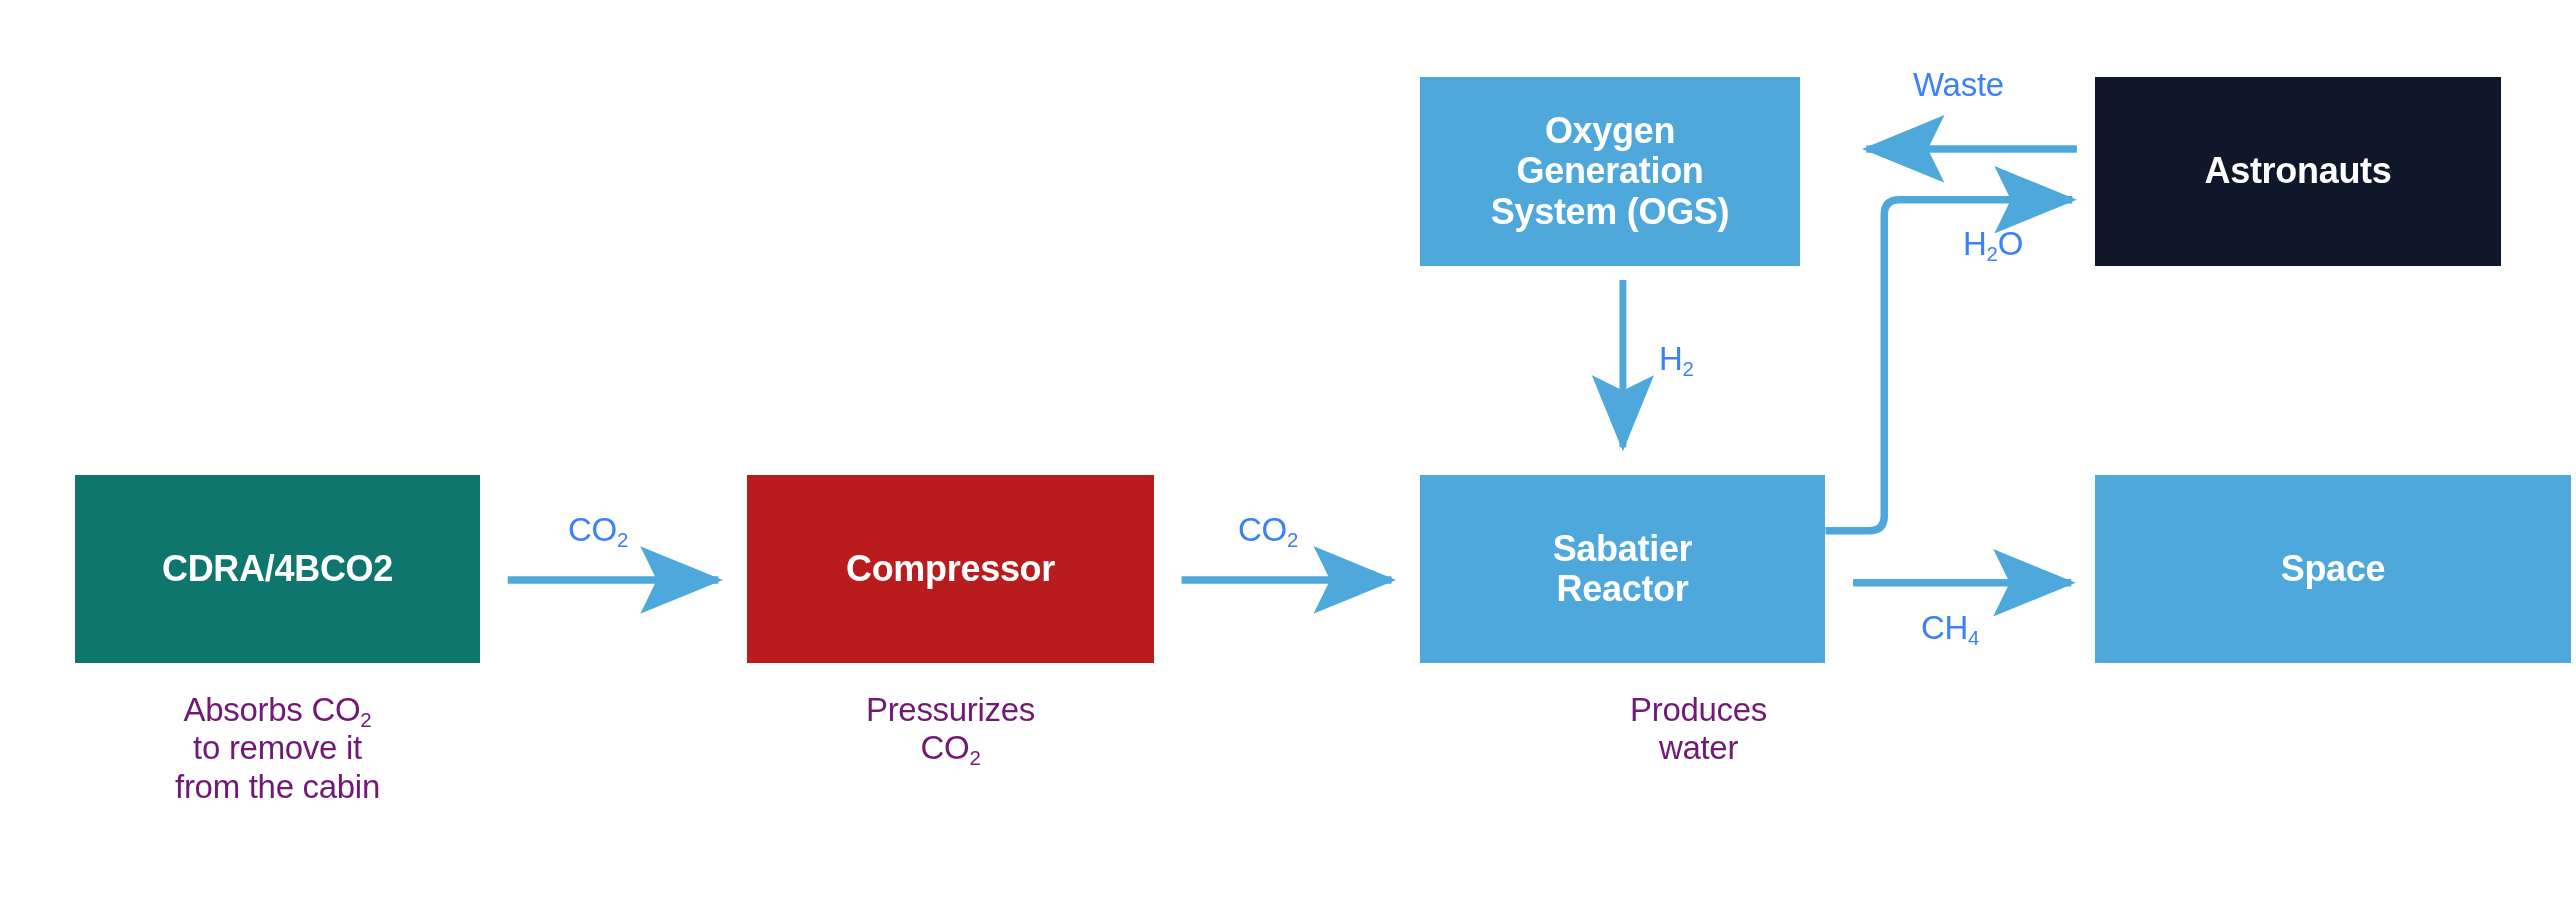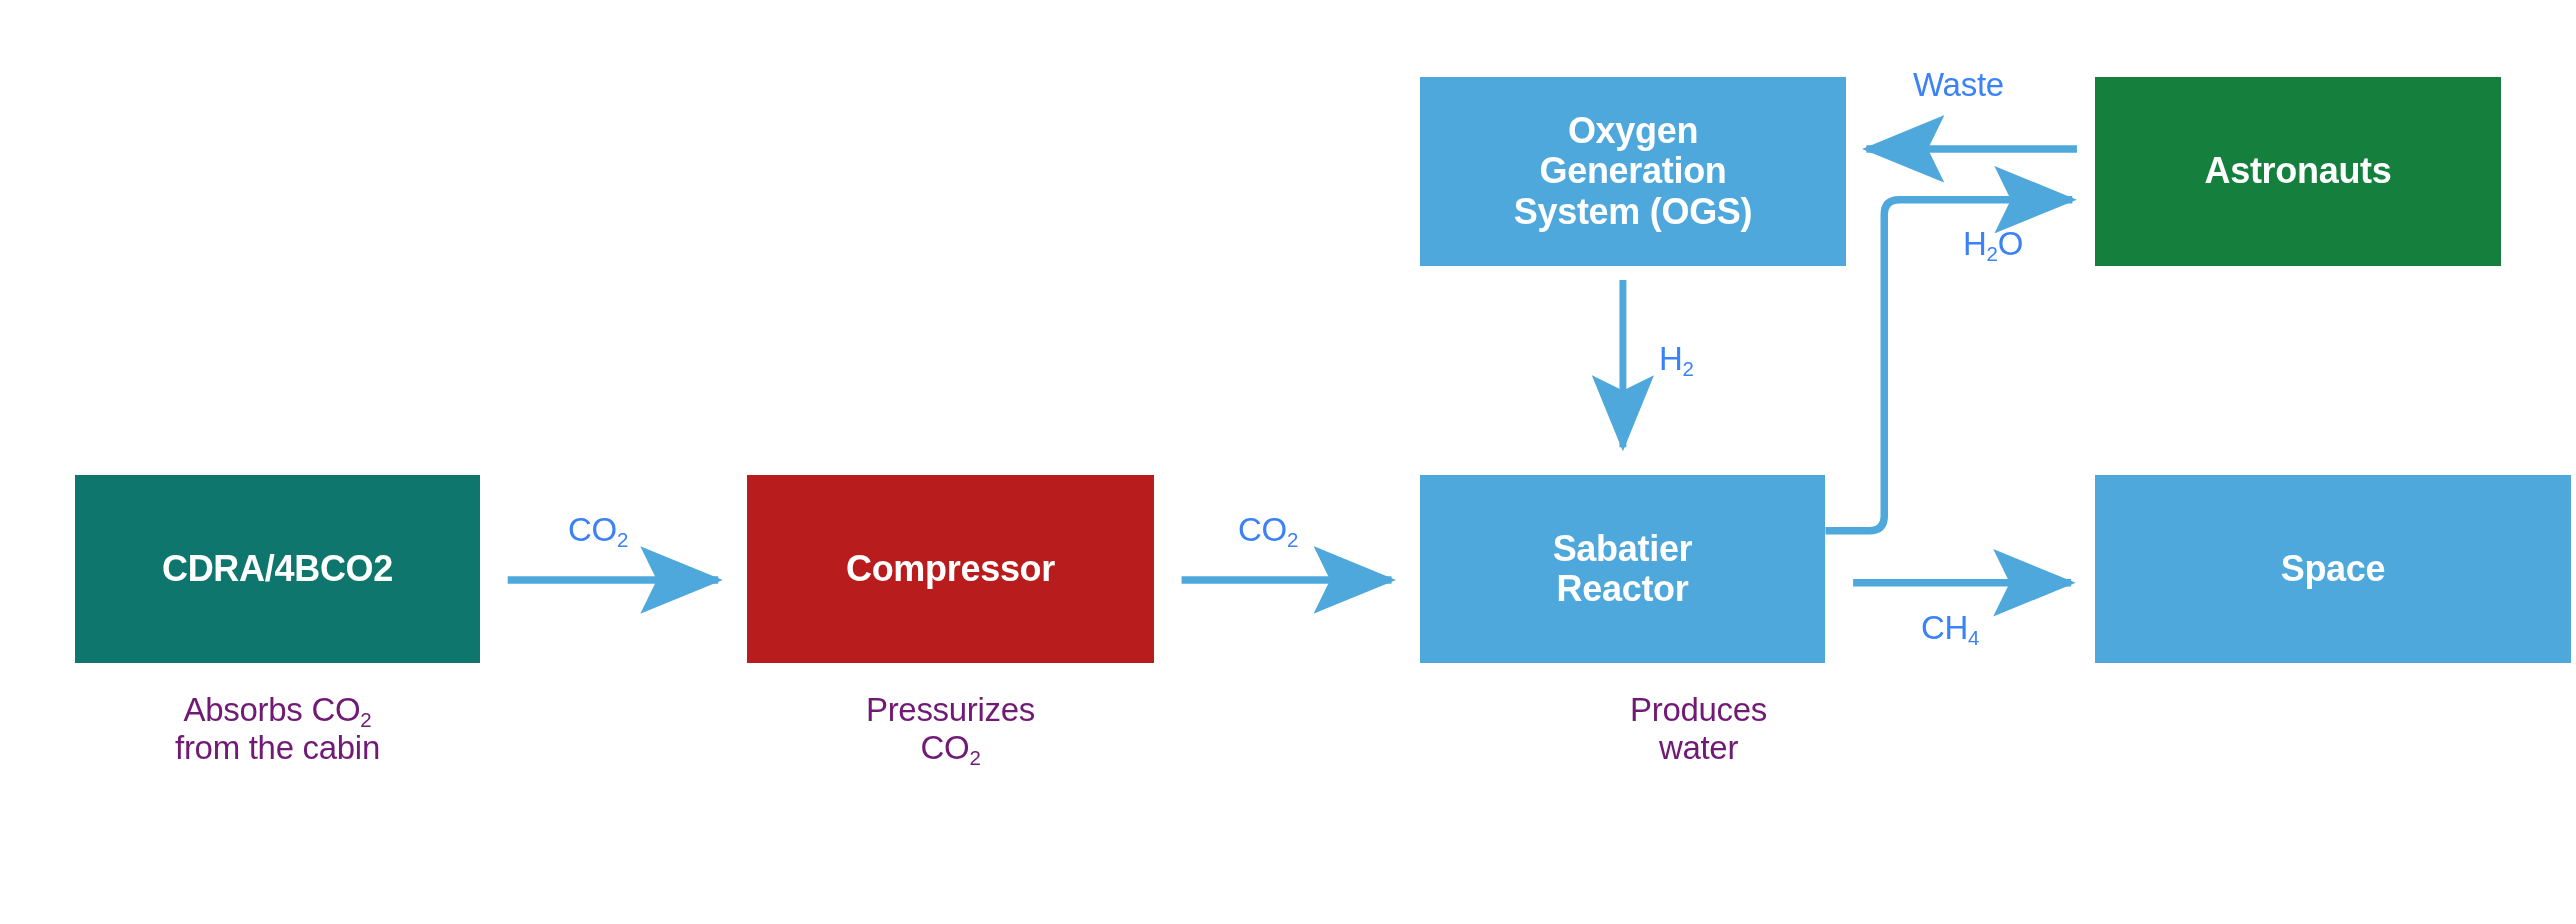--- a/index.html
+++ b/index.html
@@ -54,38 +54,39 @@
 
   <div class="node" style="left:747px;top:475px;width:407px;height:188px;background:#b91c1c;font-size:36px;">
     <span>Compressor</span>
   </div>
 
   <div class="node" style="left:1420px;top:475px;width:405px;height:188px;background:#4FA8DB;font-size:36px;flex-direction:column;">
     <span>Sabatier</span>
     <span>Reactor</span>
   </div>
 
-  <div class="node" style="left:1420px;top:77px;width:426px;height:189px;background:#4FA8DB;font-size:36px;flex-direction:column;">
+  <div class="node" style="left:1420px;top:77px;width:380px;height:189px;background:#4FA8DB;font-size:36px;flex-direction:column;">
     <span>Oxygen</span>
     <span>Generation</span>
     <span>System (OGS)</span>
   </div>
 
-  <div class="node" style="left:2095px;top:77px;width:406px;height:189px;background:#15803d;font-size:36px;">
+  <div class="node" style="left:2095px;top:77px;width:406px;height:189px;background:#0f172a;font-size:36px;">
     <span>Astronauts</span>
   </div>
 
   <div class="node" style="left:2095px;top:475px;width:476px;height:188px;background:#4FA8DB;font-size:36px;">
     <span>Space</span>
   </div>
 
   <div class="caption" style="left:75px;top:691px;width:405px;font-size:33px;">
     <div>
       <span>Absorbs CO</span><sub>2</sub>
     </div>
+    <div>to remove it</div>
     <div>from the cabin</div>
   </div>
 
   <div class="caption" style="left:747px;top:691px;width:407px;font-size:33px;">
     <div>Pressurizes</div>
     <div>
       <span>CO</span><sub>2</sub>
     </div>
   </div>
 

